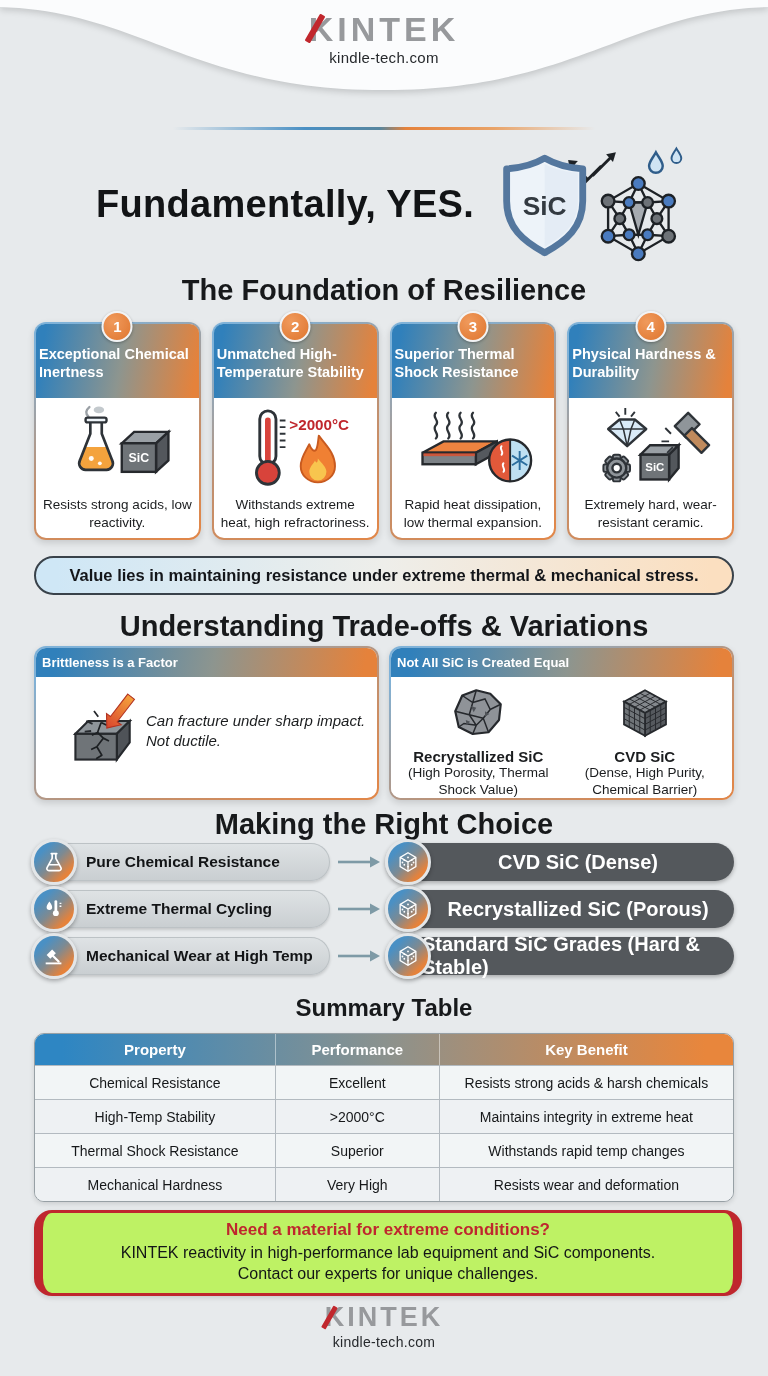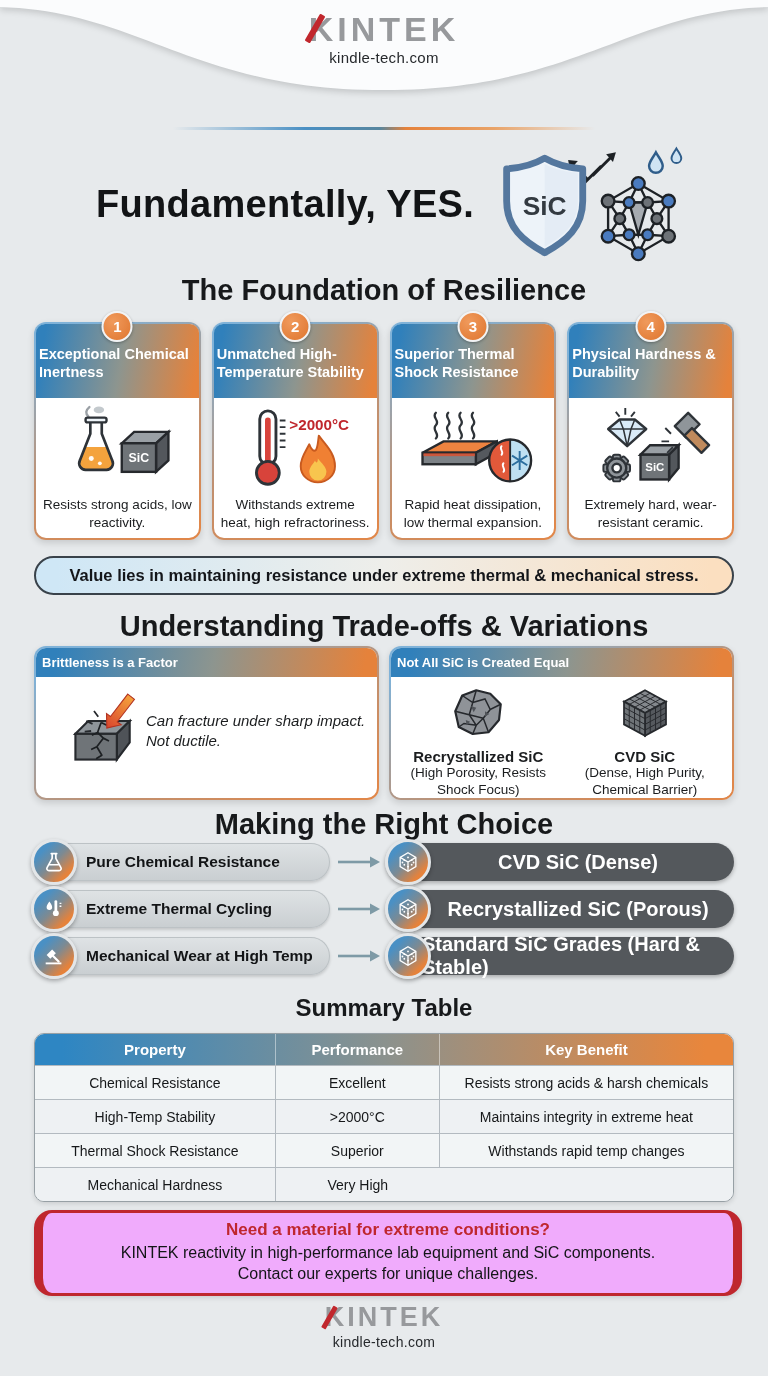--- a/index.html
+++ b/index.html
@@ -82,21 +82,21 @@
   .hrow{display:grid;grid-template-columns:34.5% 23.5% 42%;background:linear-gradient(90deg,#2e86c3 4%,#8b928e 50%,#e8863c 96%);}
   .hcell{color:#fff;font-weight:bold;font-size:15px;text-align:center;padding:7px 4px;border-right:1px solid rgba(255,255,255,.45);}
   .hcell:last-child{border-right:none;}
   .brow{display:grid;grid-template-columns:34.5% 23.5% 42%;border-top:1px solid #b3bac0;}
   .brow:nth-child(odd){background:#eef1f3;}
   .bcell{font-size:14px;text-align:center;padding:8.5px 4px;border-right:1px solid #b3bac0;color:#16181a;}
   .bcell:last-child{border-right:none;}
 
   
   #cta{position:absolute;top:1210px;left:34px;right:26px;border:3px solid #bf272e;border-left-width:9px;border-right-width:9px;
-    border-radius:18px;text-align:center;padding:7px 12px 9px;background:#f0abfc;box-shadow:0 2px 5px rgba(0,0,0,.12);}
+    border-radius:18px;text-align:center;padding:7px 12px 9px;background:#bef264;box-shadow:0 2px 5px rgba(0,0,0,.12);}
   .cta-head{color:#bf272e;font-weight:bold;font-size:17px;margin-bottom:2px;}
   .cta-line{font-size:16px;line-height:1.32;color:#131517;}
 
   
   #footer{position:absolute;top:1304px;width:100%;text-align:center;}
   #footer .logo{font-size:27px;letter-spacing:3px;}
   #footer .logo .k::after{height:25px;width:5px;left:2px;top:1px;}
   #footer .site{font-size:14px;}
 
   svg text{font-family:"Liberation Sans",sans-serif;}
@@ -313,21 +313,21 @@
           <svg width="58" height="56" viewBox="0 0 64 64">
             <polygon points="14,12 30,6 46,10 58,22 56,40 44,54 26,56 10,48 6,30" fill="#8f9398" stroke="#26292d" stroke-width="2.5" stroke-linejoin="round"></polygon>
             <g stroke="#26292d" stroke-width="1.7" fill="none">
               <path d="M14 12 L26 20 L30 6 M26 20 L40 16 L46 28 L58 22 M26 20 L22 34 L6 30 M46 28 L38 38 L44 54 M22 34 L30 46 L26 56 M38 38 L30 46 M22 34 L38 38 M10 48 L16 44 L30 46"></path>
             </g>
             <polygon points="24,24 30,26 27,31" fill="#4f5358"></polygon>
             <polygon points="40,30 45,33 40,36" fill="#4f5358"></polygon>
             <polygon points="18,40 23,42 19,46" fill="#4f5358"></polygon>
           </svg>
           <div class="v-name">Recrystallized SiC</div>
-          <div class="v-sub">(High Porosity, Resists Shock Focus)</div>
+          <div class="v-sub">(High Porosity, Thermal Shock Value)</div>
         </div>
         <div class="variant">
           <svg width="58" height="56" viewBox="0 0 64 64">
             <polygon points="32,6 56,19 32,32 8,19" fill="#84888d" stroke="#26292d" stroke-width="2"></polygon>
             <polygon points="32,32 56,19 56,45 32,58" fill="#55595e" stroke="#26292d" stroke-width="2"></polygon>
             <polygon points="8,19 32,32 32,58 8,45" fill="#6f7478" stroke="#26292d" stroke-width="2"></polygon>
             <g stroke="#26292d" stroke-width="1.1" fill="none">
               <path d="M14,15.75 L38,28.75 M20,12.5 L44,25.5 M26,9.25 L50,22.25"></path>
               <path d="M14,22.25 L38,9.25 M20,25.5 L44,12.5 M26,28.75 L50,15.75"></path>
               <path d="M38,28.75 V54.75 M44,25.5 V51.5 M50,22.25 V48.25"></path>
@@ -486,20 +486,21 @@
       <div class="bcell">Maintains integrity in extreme heat</div>
     </div>
     <div class="brow">
       <div class="bcell">Thermal Shock Resistance</div>
       <div class="bcell">Superior</div>
       <div class="bcell">Withstands rapid temp changes</div>
     </div>
     <div class="brow">
       <div class="bcell">Mechanical Hardness</div>
       <div class="bcell">Very High</div>
+      <div class="bcell">Resists wear and deformation</div>
     </div>
   </div>
 
   <div id="cta">
     <div class="cta-head">Need a material for extreme conditions?</div>
     <div class="cta-line">KINTEK reactivity in high-performance lab equipment and SiC components.</div>
     <div class="cta-line">Contact our experts for unique challenges.</div>
   </div>
 
   <div id="footer">

